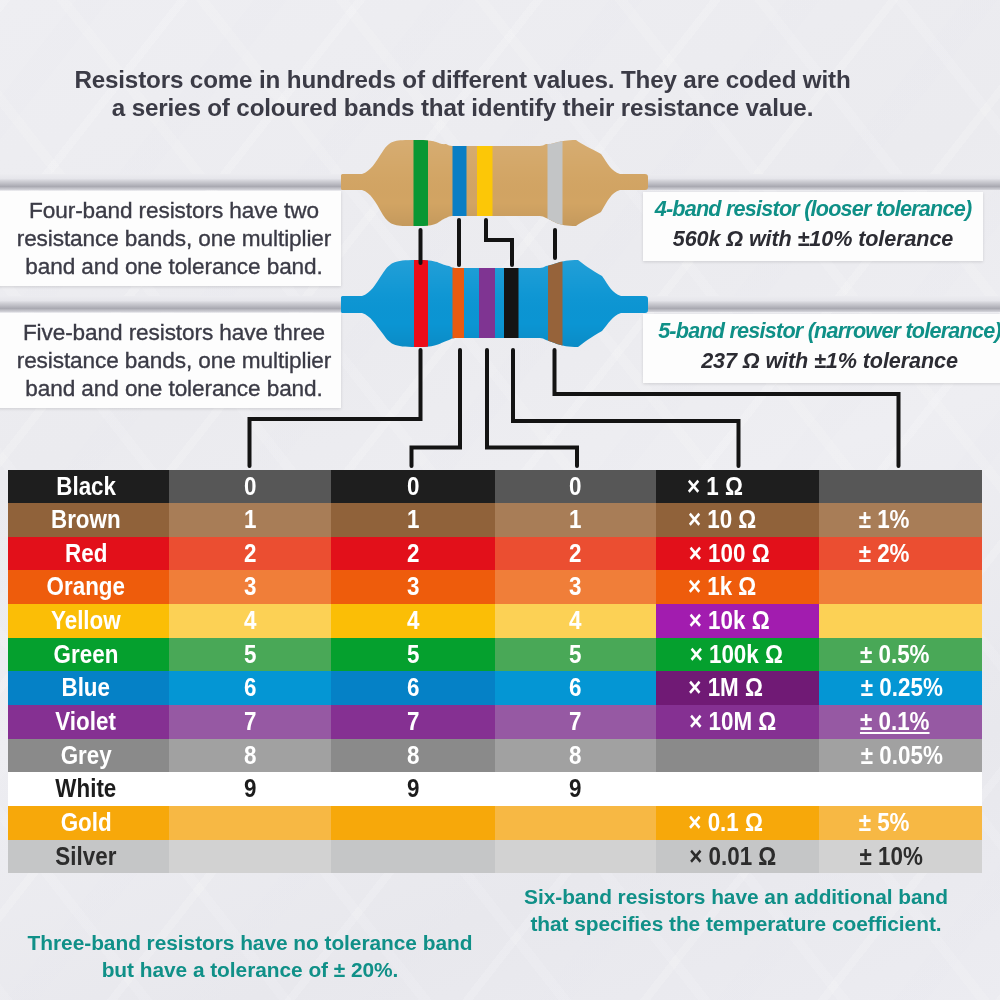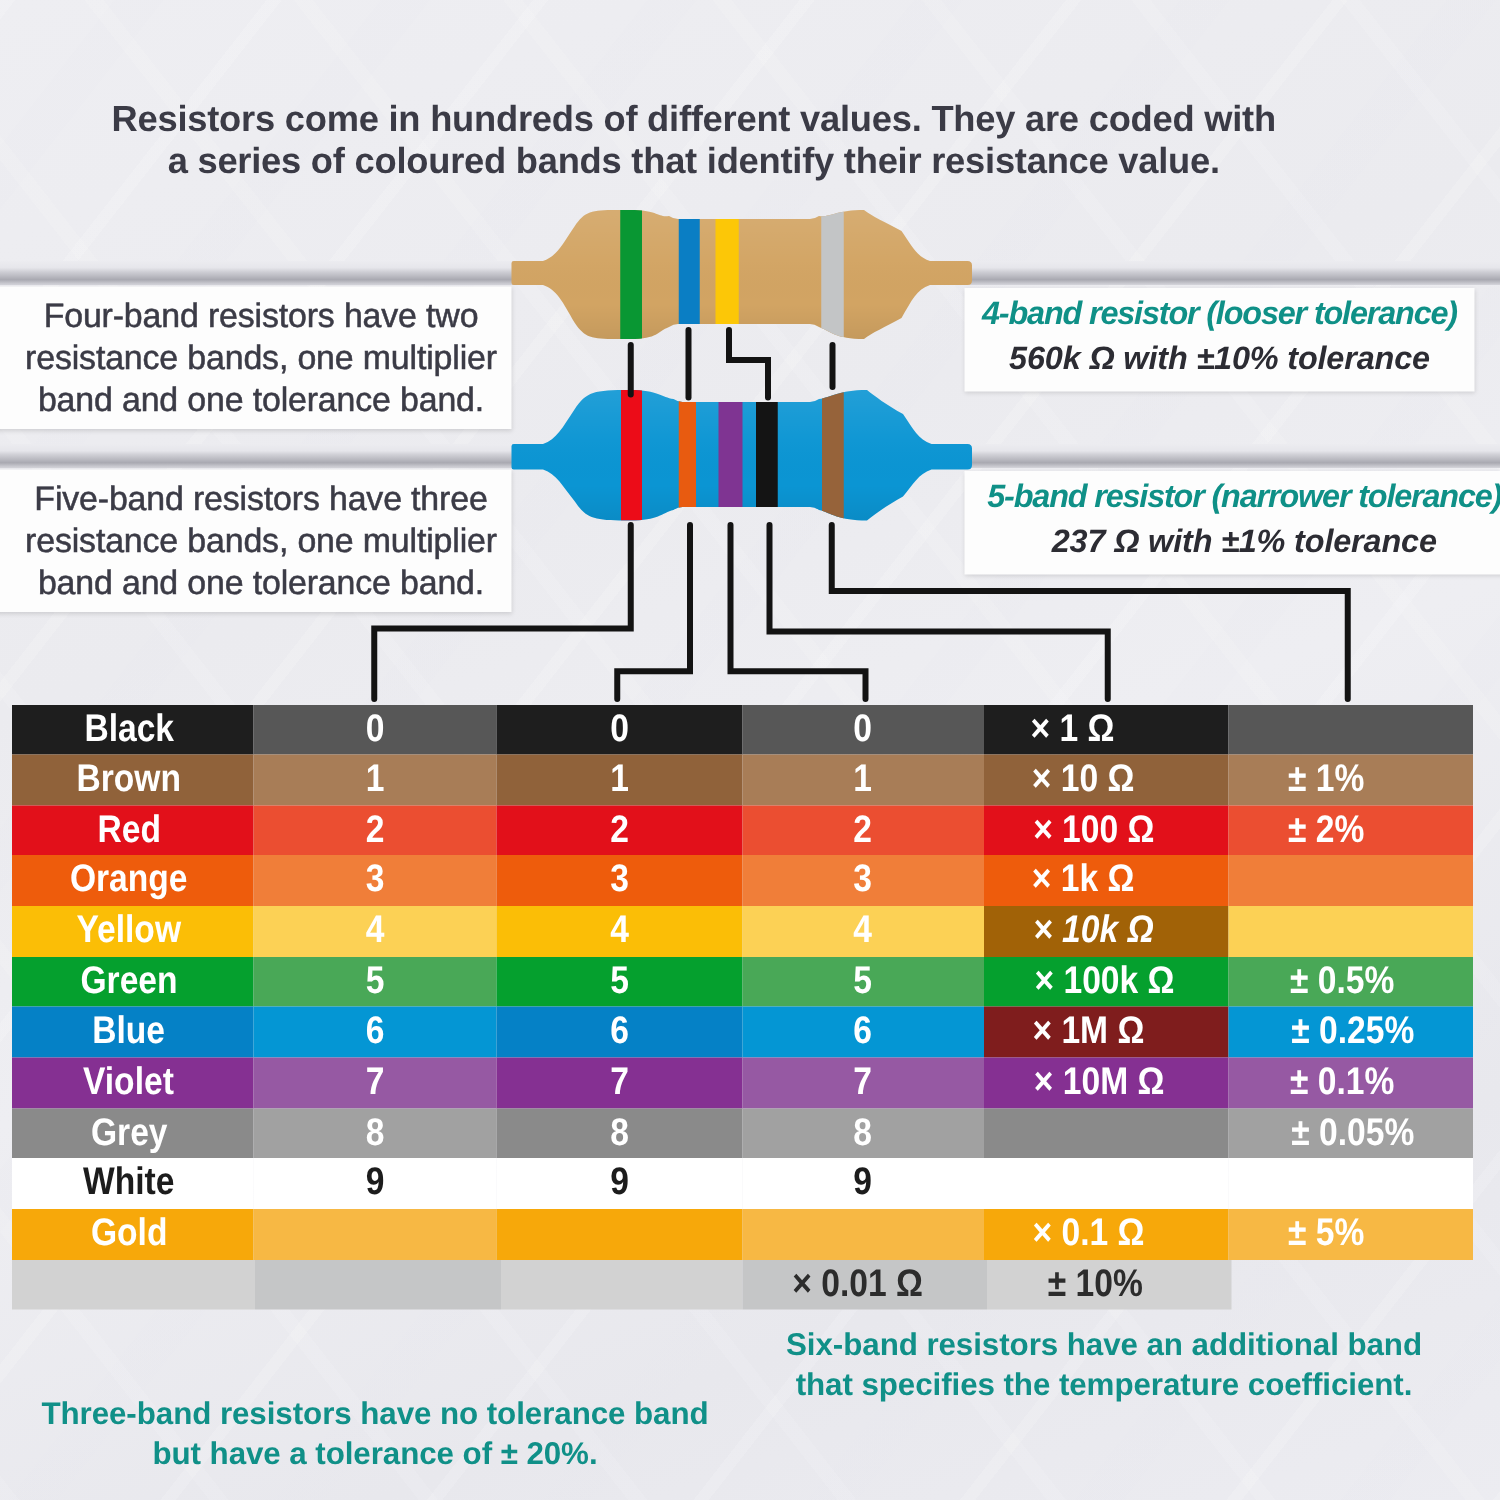--- a/index.html
+++ b/index.html
@@ -242,21 +242,21 @@
         </div>
         <div class="tcell c1" style="background: rgb(252, 209, 85); color: rgb(255, 255, 255);">
           <span>4</span>
         </div>
         <div class="tcell c2" style="background: rgb(251, 190, 6); color: rgb(255, 255, 255);">
           <span>4</span>
         </div>
         <div class="tcell c3" style="background: rgb(252, 209, 85); color: rgb(255, 255, 255);">
           <span>4</span>
         </div>
-        <div class="tcell c4" style="background: #a16207; color: rgb(255, 255, 255); font-style: italic;">
+        <div class="tcell c4" style="background: #a21caf; color: rgb(255, 255, 255);">
           <span>× 10k Ω</span>
         </div>
         <div class="tcell c5" style="background: rgb(252, 209, 85); color: rgb(255, 255, 255);">
           <span></span>
         </div>
       </div>
       <div class="trow" style="height: 33.65px;">
         <div class="tcell c0" style="background: rgb(5, 160, 46); color: rgb(255, 255, 255);">
           <span>Green</span>
         </div>
@@ -282,21 +282,21 @@
         </div>
         <div class="tcell c1" style="background: rgb(4, 150, 212); color: rgb(255, 255, 255);">
           <span>6</span>
         </div>
         <div class="tcell c2" style="background: rgb(5, 129, 198); color: rgb(255, 255, 255);">
           <span>6</span>
         </div>
         <div class="tcell c3" style="background: rgb(4, 150, 212); color: rgb(255, 255, 255);">
           <span>6</span>
         </div>
-        <div class="tcell c4" style="background: #7f1d1d; color: rgb(255, 255, 255);">
+        <div class="tcell c4" style="background: #701a75; color: rgb(255, 255, 255);">
           <span>× 1M Ω</span>
         </div>
         <div class="tcell c5" style="background: rgb(4, 150, 212); color: rgb(255, 255, 255);">
           <span>± 0.25%</span>
         </div>
       </div>
       <div class="trow" style="height: 33.65px;">
         <div class="tcell c0" style="background: rgb(133, 48, 146); color: rgb(255, 255, 255);">
           <span>Violet</span>
         </div>
@@ -305,21 +305,21 @@
         </div>
         <div class="tcell c2" style="background: rgb(133, 48, 146); color: rgb(255, 255, 255);">
           <span>7</span>
         </div>
         <div class="tcell c3" style="background: rgb(150, 89, 163); color: rgb(255, 255, 255);">
           <span>7</span>
         </div>
         <div class="tcell c4" style="background: rgb(133, 48, 146); color: rgb(255, 255, 255);">
           <span>× 10M Ω</span>
         </div>
-        <div class="tcell c5" style="background: rgb(150, 89, 163); color: rgb(255, 255, 255);">
+        <div class="tcell c5" style="background: rgb(150, 89, 163); color: rgb(255, 255, 255); text-decoration: underline;">
           <span>± 0.1%</span>
         </div>
       </div>
       <div class="trow" style="height: 33.65px;">
         <div class="tcell c0" style="background: rgb(138, 138, 138); color: rgb(255, 255, 255);">
           <span>Grey</span>
         </div>
         <div class="tcell c1" style="background: rgb(161, 161, 161); color: rgb(255, 255, 255);">
           <span>8</span>
         </div>
@@ -370,20 +370,23 @@
           <span></span>
         </div>
         <div class="tcell c4" style="background: rgb(247, 168, 10); color: rgb(255, 255, 255);">
           <span>× 0.1 Ω</span>
         </div>
         <div class="tcell c5" style="background: rgb(247, 184, 68); color: rgb(255, 255, 255);">
           <span>± 5%</span>
         </div>
       </div>
       <div class="trow" style="height: 33.65px;">
+        <div class="tcell c0" style="background: rgb(197, 198, 199); color: rgb(44, 44, 44);">
+          <span>Silver</span>
+        </div>
         <div class="tcell c1" style="background: rgb(210, 210, 210); color: rgb(44, 44, 44);">
           <span></span>
         </div>
         <div class="tcell c2" style="background: rgb(197, 198, 199); color: rgb(44, 44, 44);">
           <span></span>
         </div>
         <div class="tcell c3" style="background: rgb(210, 210, 210); color: rgb(44, 44, 44);">
           <span></span>
         </div>
         <div class="tcell c4" style="background: rgb(197, 198, 199); color: rgb(44, 44, 44);">

